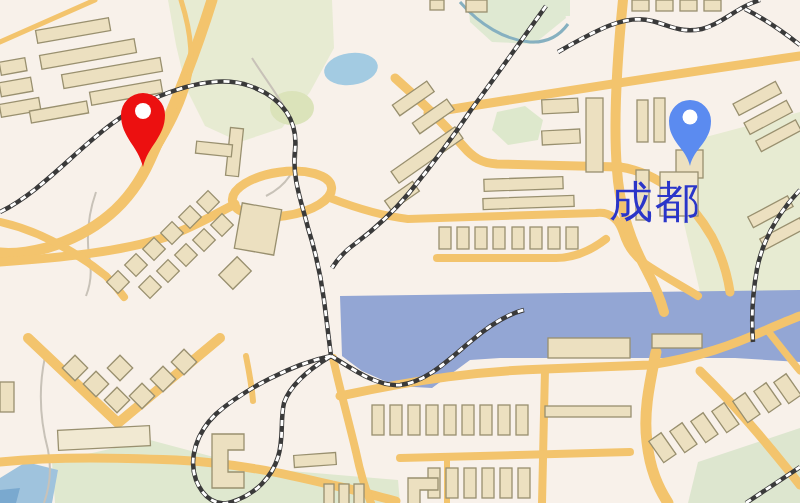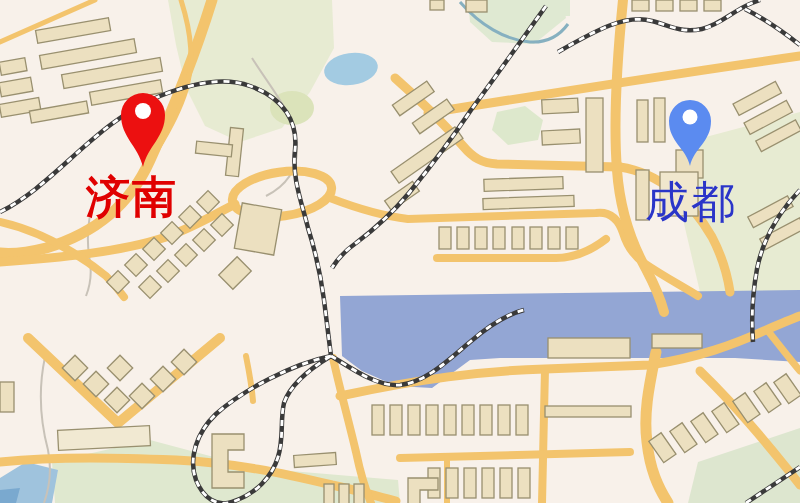--- a/index.html
+++ b/index.html
@@ -3,21 +3,21 @@
 <meta charset="utf-8">
 <style>
   html,body{margin:0;padding:0;background:#222;}
   .stage{position:relative;width:800px;height:503px;overflow:hidden;
          font-family:"Liberation Serif","DejaVu Serif",serif;background:#f8f1ea;}
   .stage svg.map{position:absolute;left:0;top:0;}
   .pin{position:absolute;}
   .pin-label{position:absolute;font-size:44px;line-height:1;white-space:nowrap;
              letter-spacing:2px;text-shadow:0 0 1px rgba(255,255,255,.4);}
   .origin-label{left:86px;top:176px;font-weight:700;}
-  .destination-label{left:645px;top:181px;font-weight:400;}
+  .destination-label{left:609px;top:181px;font-weight:400;}
   .banner{position:absolute;left:0;top:288px;width:800px;height:67px;
           display:flex;align-items:center;}
   .banner-text{font-size:26px;letter-spacing:.5px;padding-left:24px;white-space:nowrap;}
 </style>
 </head>
 <body>
 
 <div class="stage">
 
   <svg class="map" width="800" height="503" viewBox="0 0 800 503">
@@ -200,17 +200,16 @@
   <svg class="pin" style="left:113px;top:88px;" width="60" height="86" viewBox="0 0 60 86">
     <path d="M30,79 C25,58 8,49 8,27 A22,22 0 1 1 52,27 C52,49 35,58 30,79 Z" fill="#ec1010"></path>
     <circle cx="30" cy="23" r="8" fill="#ffffff"></circle>
   </svg>
 
   <svg class="pin" style="left:667px;top:98px;" width="48" height="72" viewBox="0 0 48 72">
     <path d="M23,68 C19,50 2,44 2,23 A21,21 0 1 1 44,23 C44,44 27,50 23,68 Z" fill="#5b8bf0"></path>
     <circle cx="23" cy="19" r="7.5" fill="#ffffff"></circle>
   </svg>
 
-  <div class="pin-label origin-label" style="color: rgb(224, 0, 0);">济南</div>
   <div class="pin-label destination-label" style="color: rgb(42, 53, 200);">成都</div>
 
 
 </div>
 
 </body></html>

